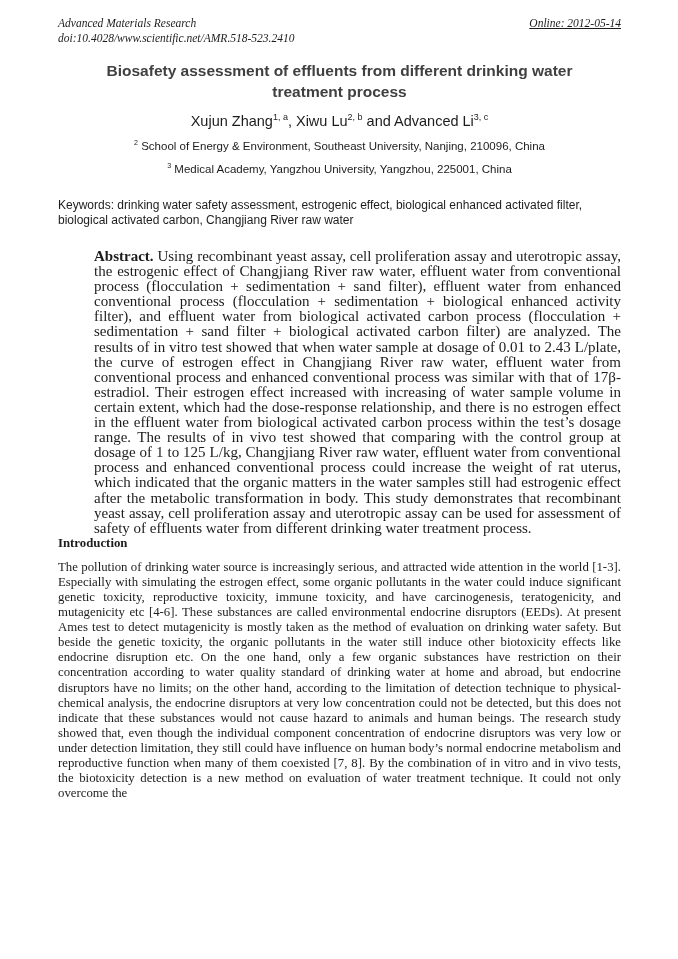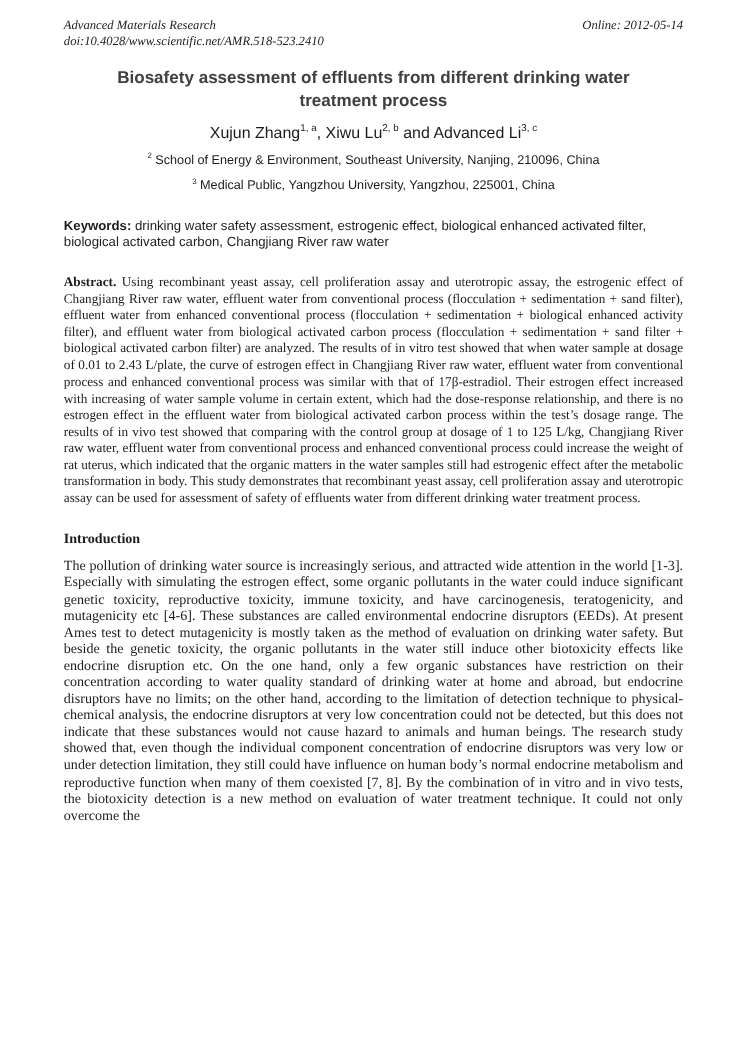--- a/index.html
+++ b/index.html
@@ -19,21 +19,21 @@
   .jheader {
     display: flex;
     justify-content: space-between;
     align-items: flex-start;
     font-style: italic;
     font-size: 11.5px;
     line-height: 14.5px;
     font-family: "Liberation Serif", "DejaVu Serif", serif;
   }
   .jheader .left div { white-space: nowrap; }
-  .jheader .right { white-space: nowrap; }
+  .jheader .right { white-space: nowrap; text-decoration: underline; }
   
   .title {
     margin: 15px auto 0 auto;
     max-width: 500px;
     text-align: center;
     font-family: "Liberation Sans", "DejaVu Sans", sans-serif;
     font-weight: bold;
     font-size: 15.5px;
     line-height: 21px;
     color: #404040;
@@ -69,31 +69,31 @@
     line-height: 15px;
   }
   
   .keywords {
     margin-top: 21px;
     font-family: "Liberation Sans", "DejaVu Sans", sans-serif;
     font-size: 12px;
     line-height: 15px;
     text-align: left;
   }
-  .keywords .label { font-weight: bold; }
+  .keywords .label { font-weight: normal; }
   
   .abstract {
     margin-top: 21px;
-    font-size: 12px;
+    font-size: 15px;
     line-height: 15.1px;
     text-align: justify;
+    margin-left: 36px;
   }
   .abstract .label { font-weight: bold; }
   .section-heading {
-    margin-top: 23px;
     font-weight: bold;
     font-size: 12.8px;
     line-height: 15px;
     text-align: left;
   }
   .body-para {
     margin-top: 9px;
     font-size: 12.8px;
     line-height: 15.1px;
     text-align: justify;
@@ -110,21 +110,21 @@
       <div>doi:10.4028/www.scientific.net/AMR.518-523.2410</div>
     </div>
     <div class="right">Online: 2012-05-14</div>
   </div>
 
   <h1 class="title">Biosafety assessment of effluents from different drinking water treatment process</h1>
 
   <div class="authors"><span><span>Xujun Zhang</span><span class="sup">1, a</span></span><span class="sep">, </span><span><span>Xiwu Lu</span><span class="sup">2, b</span></span><span class="sep"> and </span><span><span>Advanced Li</span><span class="sup">3, c</span></span></div>
 
   <div class="affil"><span class="sup">2</span><span> School of Energy &amp; Environment, Southeast University, Nanjing, 210096, China</span></div>
-  <div class="affil"><span class="sup">3</span><span> Medical Public, Yangzhou University, Yangzhou, 225001, China</span></div>
+  <div class="affil"><span class="sup">3</span><span> Medical Academy, Yangzhou University, Yangzhou, 225001, China</span></div>
 
 
   <p class="keywords"><span class="label">Keywords:</span><span> drinking water safety assessment, estrogenic effect, biological enhanced activated filter, biological activated carbon, Changjiang River raw water</span></p>
 
   <p class="abstract"><span class="label">Abstract.</span><span> Using recombinant yeast assay, cell proliferation assay and uterotropic assay, the estrogenic effect of Changjiang River raw water, effluent water from conventional process (flocculation + sedimentation + sand filter), effluent water from enhanced conventional process (flocculation + sedimentation + biological enhanced activity filter), and effluent water from biological activated carbon process (flocculation + sedimentation + sand filter + biological activated carbon filter) are analyzed. The results of in vitro test showed that when water sample at dosage of 0.01 to 2.43 L/plate, the curve of estrogen effect in Changjiang River raw water, effluent water from conventional process and enhanced conventional process was similar with that of 17β-estradiol. Their estrogen effect increased with increasing of water sample volume in certain extent, which had the dose-response relationship, and there is no estrogen effect in the effluent water from biological activated carbon process within the test’s dosage range. The results of in vivo test showed that comparing with the control group at dosage of 1 to 125 L/kg, Changjiang River raw water, effluent water from conventional process and enhanced conventional process could increase the weight of rat uterus, which indicated that the organic matters in the water samples still had estrogenic effect after the metabolic transformation in body. This study demonstrates that recombinant yeast assay, cell proliferation assay and uterotropic assay can be used for assessment of safety of effluents water from different drinking water treatment process.</span></p>
 
   <h2 class="section-heading">Introduction</h2>
   <p class="body-para">The pollution of drinking water source is increasingly serious, and attracted wide attention in the world [1-3]. Especially with simulating the estrogen effect, some organic pollutants in the water could induce significant genetic toxicity, reproductive toxicity, immune toxicity, and have carcinogenesis, teratogenicity, and mutagenicity etc [4-6]. These substances are called environmental endocrine disruptors (EEDs). At present Ames test to detect mutagenicity is mostly taken as the method of evaluation on drinking water safety. But beside the genetic toxicity, the organic pollutants in the water still induce other biotoxicity effects like endocrine disruption etc. On the one hand, only a few organic substances have restriction on their concentration according to water quality standard of drinking water at home and abroad, but endocrine disruptors have no limits; on the other hand, according to the limitation of detection technique to physical-chemical analysis, the endocrine disruptors at very low concentration could not be detected, but this does not indicate that these substances would not cause hazard to animals and human beings. The research study showed that, even though the individual component concentration of endocrine disruptors was very low or under detection limitation, they still could have influence on human body’s normal endocrine metabolism and reproductive function when many of them coexisted [7, 8]. By the combination of in vitro and in vivo tests, the biotoxicity detection is a new method on evaluation of water treatment technique. It could not only overcome the</p>
 
 </div>

